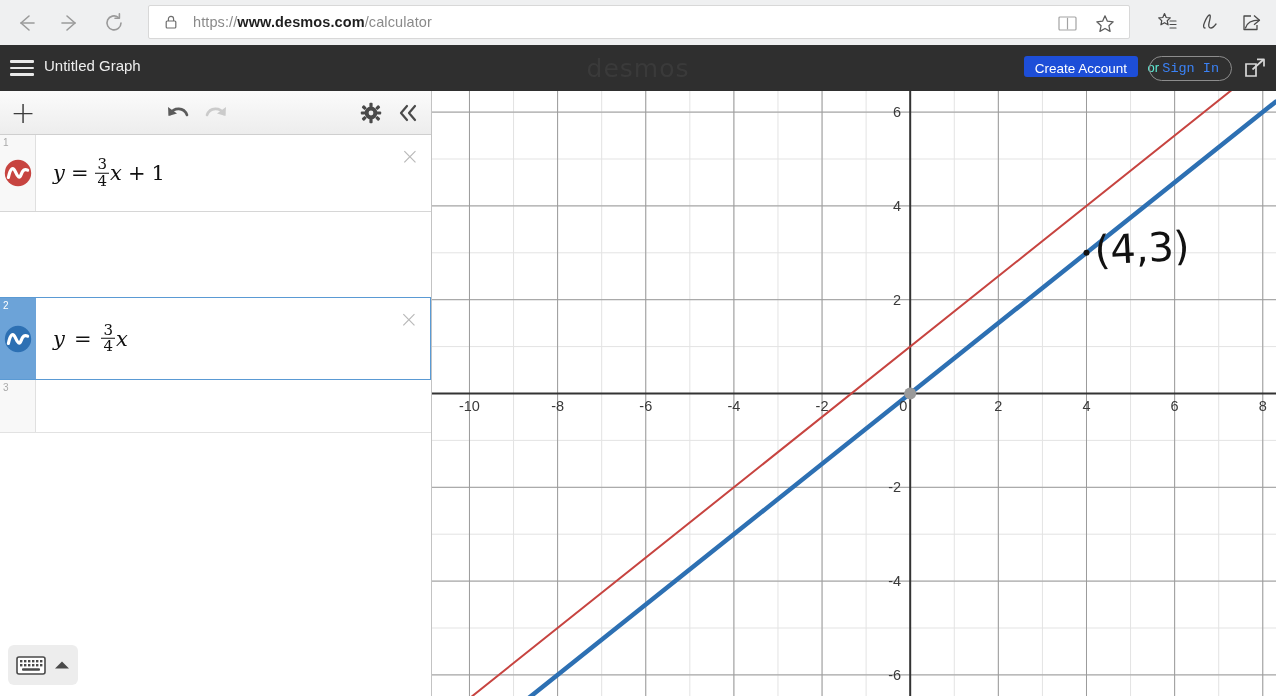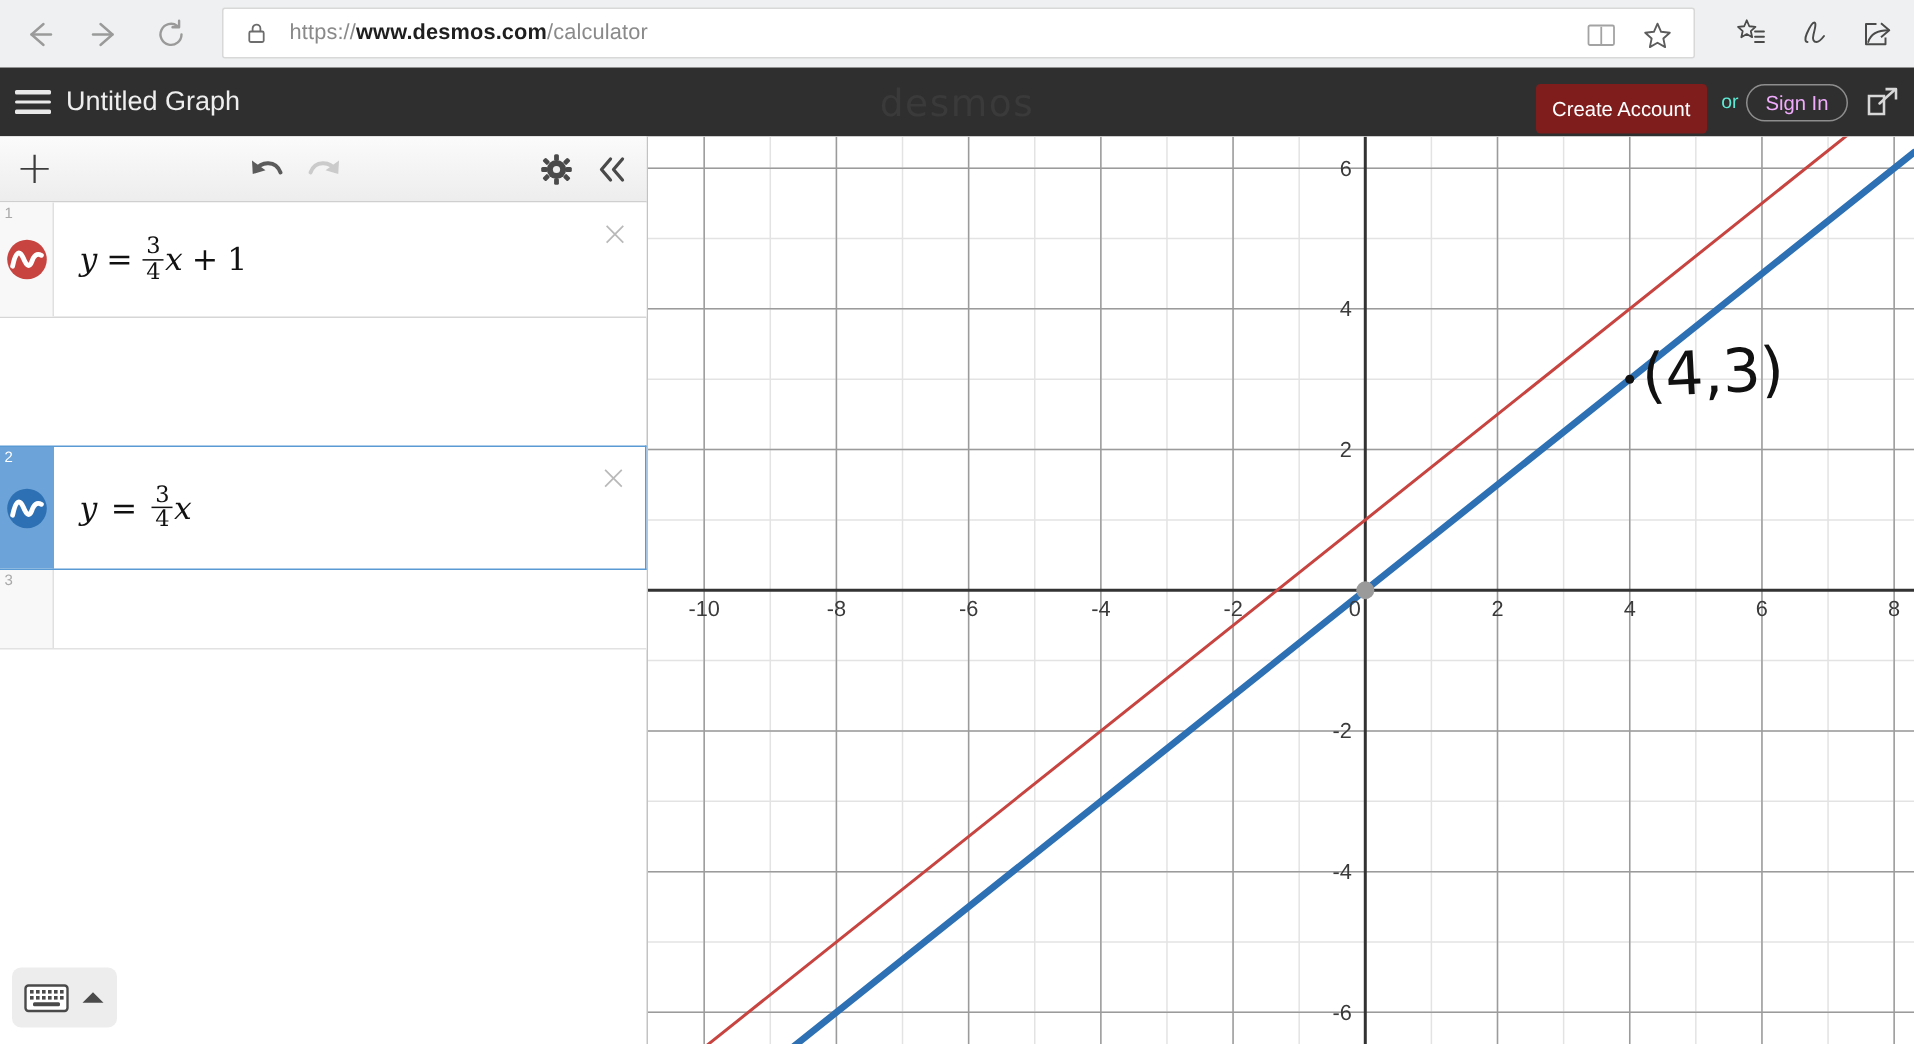--- a/index.html
+++ b/index.html
@@ -43,40 +43,40 @@
     position: absolute; left: 0; top: 45px; width: 1276px; height: 46px;
     background: #2f2f2f; color: #e9e9e9;
   }
   #hamburger {
     position: absolute; left: 10px; top: 11px; width: 24px; height: 24px;
     display: flex; flex-direction: column; justify-content: center; gap: 4px;
   }
   #hamburger span { display: block; height: 2.5px; background: #e9e9e9; border-radius: 1px; }
   #graph-title {
     position: absolute; left: 44px; top: 12px;
-    font-size: 18px; color: #eeeeee; font-weight: normal;
+    font-size: 15px; color: #eeeeee; font-weight: normal;
   }
   #desmos-wordmark {
     position: absolute; left: 0; top: 0; width: 1276px; height: 46px;
     display: flex; align-items: center; justify-content: center;
     font-size: 25px; color: #3a3a3a; letter-spacing: 1px;
     font-family: "DejaVu Sans", sans-serif; pointer-events: none;
   }
   #create-account-btn {
-    position: absolute; right: 138px; top: 11px; height: 33px;
-    background: #7f1d1d; color: #fff; border: none; border-radius: 3px;
+    position: absolute; right: 138px; top: 11px; height: 21px;
+    background: #1d4ed8; color: #fff; border: none; border-radius: 3px;
     padding: 0 11px; font-size: 13.5px; font-family: inherit; cursor: pointer;
     line-height: 25px;
   }
   #or-label { position: absolute; right: 117px; top: 15px; font-size: 13px; color: #5eead4; }
   #sign-in-btn {
     position: absolute; right: 44px; top: 11px; height: 25px;
-    background: transparent; color: #f0abfc; border: 1px solid #8d8d8d;
+    background: transparent; color: #3b82f6; border: 1px solid #8d8d8d;
     border-radius: 13px; padding: 0 12px; font-size: 13.5px;
-    font-family: Liberation Sans, sans-serif; cursor: pointer; line-height: 23px;
+    font-family: Liberation Mono, monospace; cursor: pointer; line-height: 23px;
   }
   #header-share-icon { position: absolute; right: 8px; top: 11px; width: 26px; height: 24px; }
 
   
   #expr-panel {
     position: absolute; left: 0; top: 91px; width: 432px; height: 605px;
     background: #fff; border-right: 1px solid #c3c3c3;
   }
   #expr-toolbar {
     position: absolute; left: 0; top: 0; width: 431px; height: 44px;

